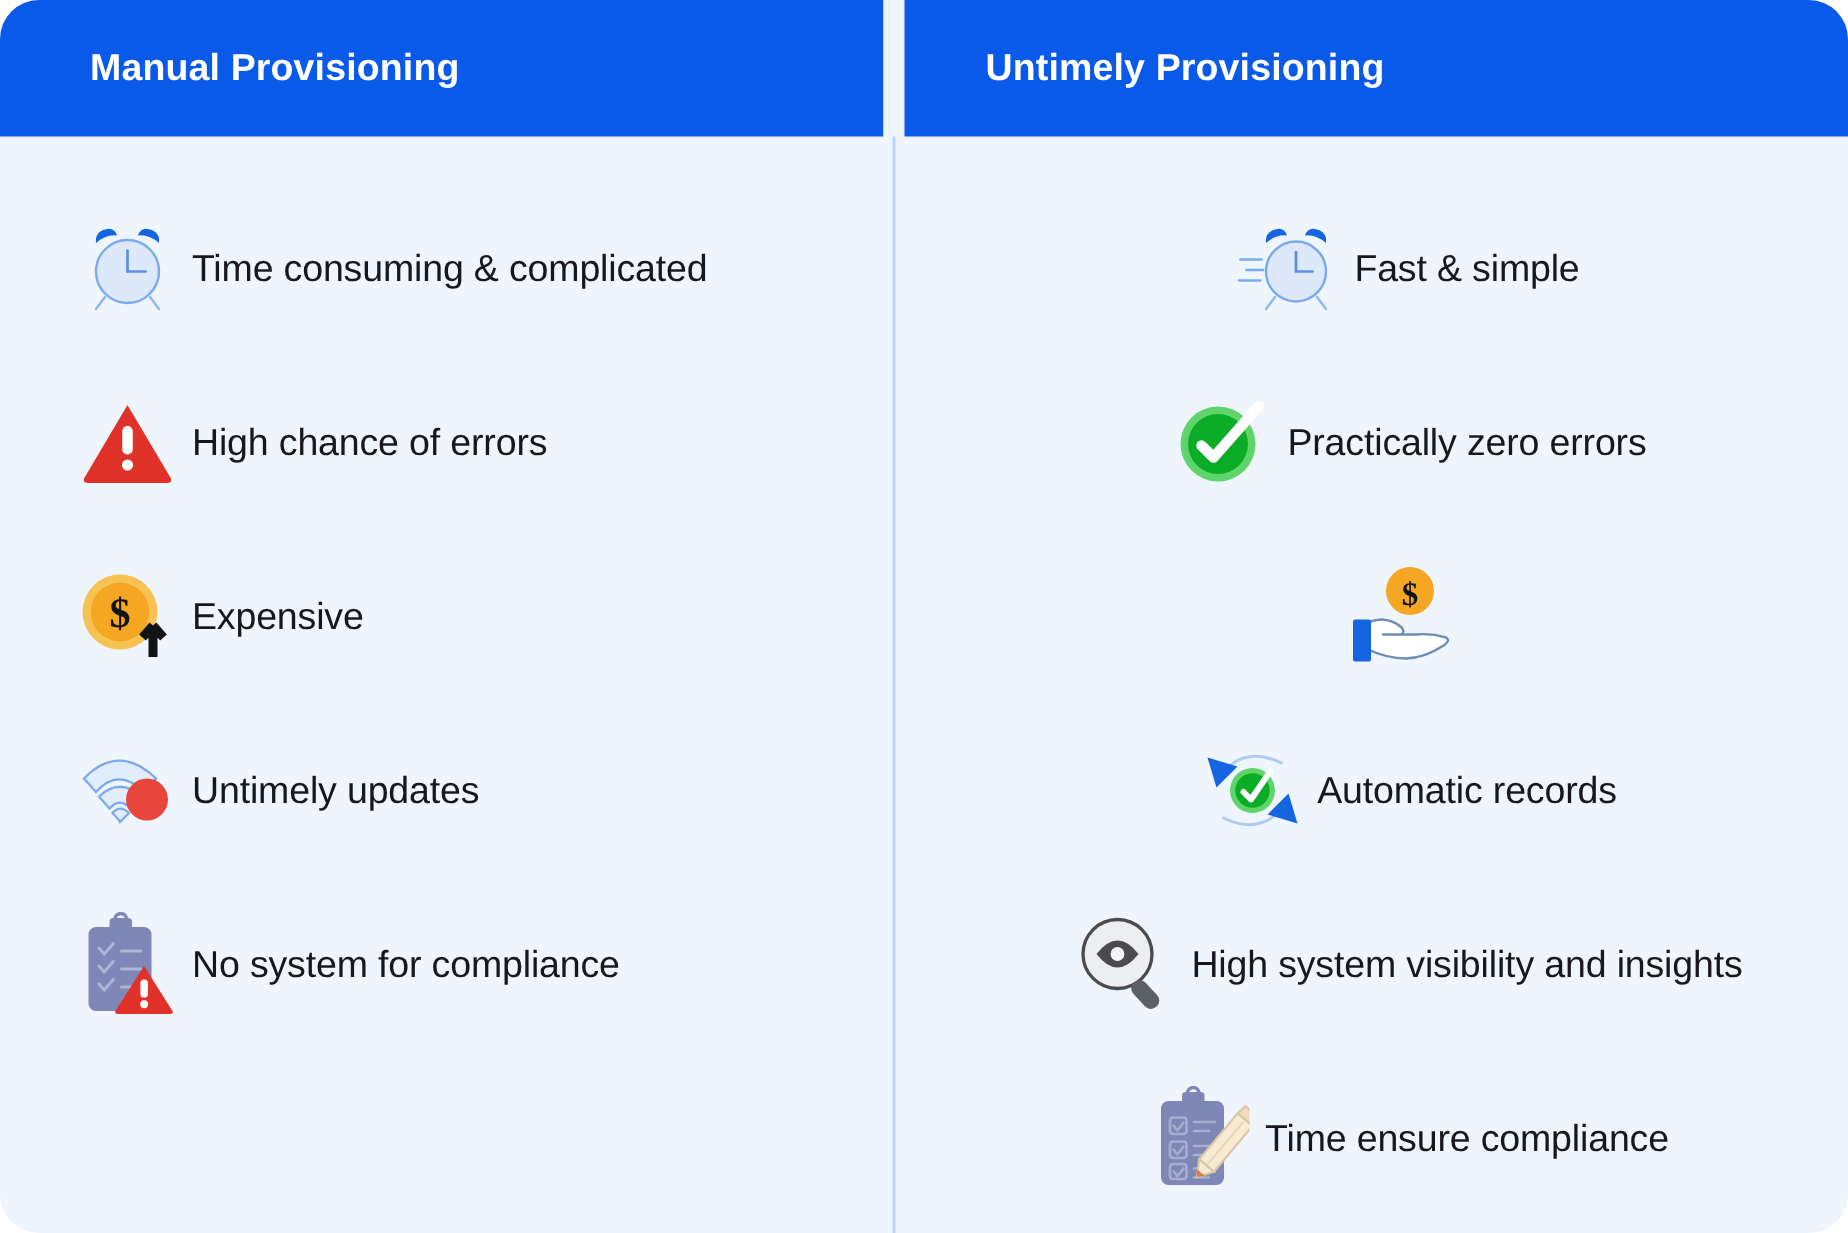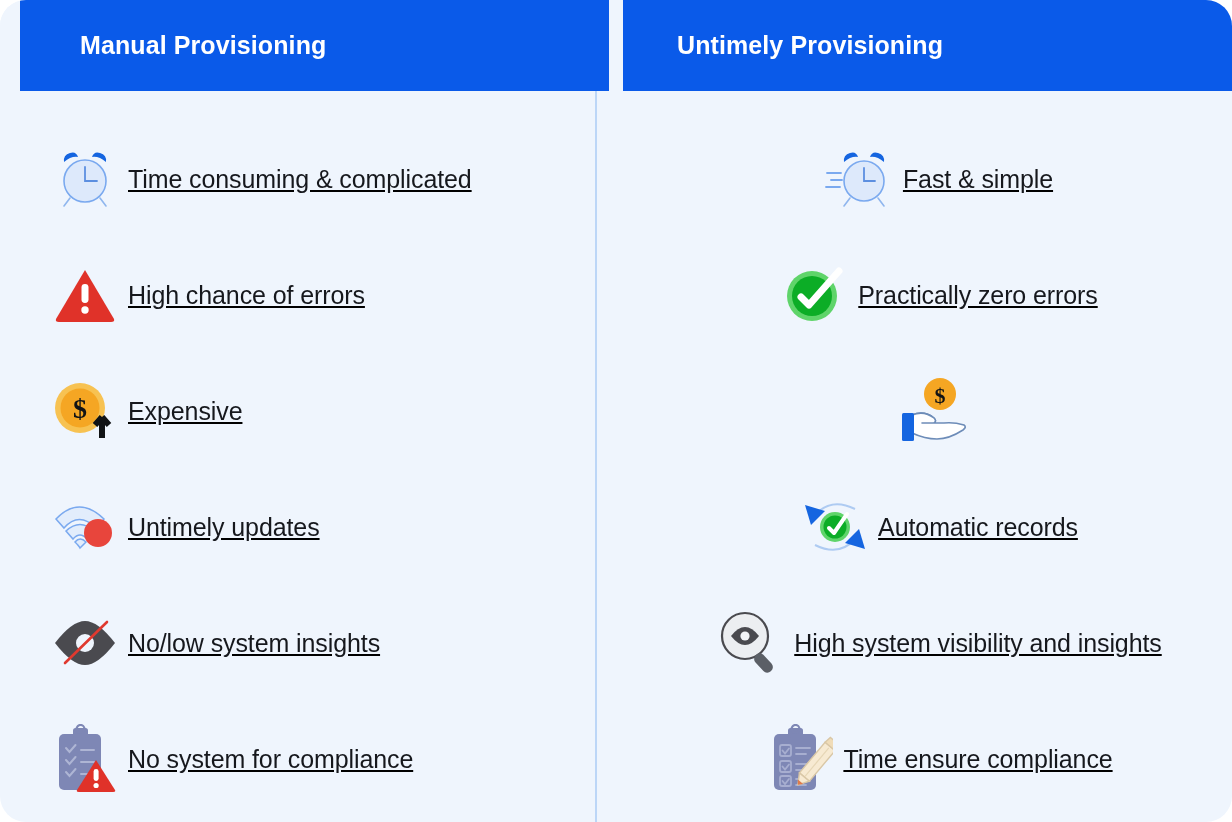--- a/index.html
+++ b/index.html
@@ -25,21 +25,20 @@
     display: flex;
     flex-direction: column;
   }
 
   
   .header-row {
     display: flex;
     height: 91px;
     flex: 0 0 91px;
     background: #eff5fd;
-    padding-left: 20px;
   }
   .header-cell {
     background: #0a5ae9;
     display: flex;
     align-items: center;
     box-sizing: border-box;
   }
   .header-cell.left {
     width: 589px;
     padding-left: 60px;
@@ -58,21 +57,20 @@
     font-weight: bold;
     letter-spacing: 0.1px;
     white-space: nowrap;
   }
 
   
   .body-row {
     display: flex;
     flex: 1 1 auto;
     position: relative;
-    text-decoration: underline;
   }
   .divider {
     position: absolute;
     left: 595px;
     top: 0;
     bottom: 0;
     width: 2px;
     background: #bcd6f7;
   }
   .column {
@@ -166,30 +164,20 @@
           <svg width="66" height="58" viewBox="0 0 66 58">
             <path d="M4 21 Q27 -3 52 21 Q46 28 44 30 Q27 13 12 30 Z" fill="#e2edfc" stroke="#7aa9ef" stroke-width="1.5"></path>
             <path d="M14 33 Q28 20 42 33 Q37 39 35 41 Q28 33 21 41 Z" fill="#e2edfc" stroke="#7aa9ef" stroke-width="1.5"></path>
             <path d="M23 44 Q28 38 34 44 Q30 48 28 50 Q27 48 23 44 Z" fill="#e2edfc" stroke="#7aa9ef" stroke-width="1.5"></path>
             <circle cx="46" cy="35" r="14" fill="#e8453c"></circle>
           </svg>
         </span>
         <span class="feature-label">Untimely updates</span>
       </div>
 
-      <div class="feature-row">
-        <span class="feature-icon">
-          <svg width="66" height="48" viewBox="0 0 66 48">
-            <path d="M3 24 Q20 2 33 2 Q46 2 63 24 Q46 46 33 46 Q20 46 3 24 Z" fill="#4a4a4f"></path>
-            <circle cx="33" cy="24" r="9" fill="#eff5fd"></circle>
-            <path d="M13 44 L55 3" stroke="#e0392f" stroke-width="2.6" stroke-linecap="round"></path>
-          </svg>
-        </span>
-        <span class="feature-label">No/low system insights</span>
-      </div>
 
       <div class="feature-row">
         <span class="feature-icon">
           <svg width="66" height="70" viewBox="0 0 66 70">
             <rect x="7" y="10" width="42" height="56" rx="5" fill="#7e87b5"></rect>
             <rect x="21" y="4" width="15" height="10" rx="2.5" fill="#7e87b5"></rect>
             <circle cx="28.5" cy="5" r="4" fill="none" stroke="#7e87b5" stroke-width="2.2"></circle>
             <g stroke="#aeb5d4" stroke-width="2" fill="none" stroke-linecap="round">
               <path d="M14 24 l3.5 4 l6 -7"></path>
               <path d="M14 36 l3.5 4 l6 -7"></path>

